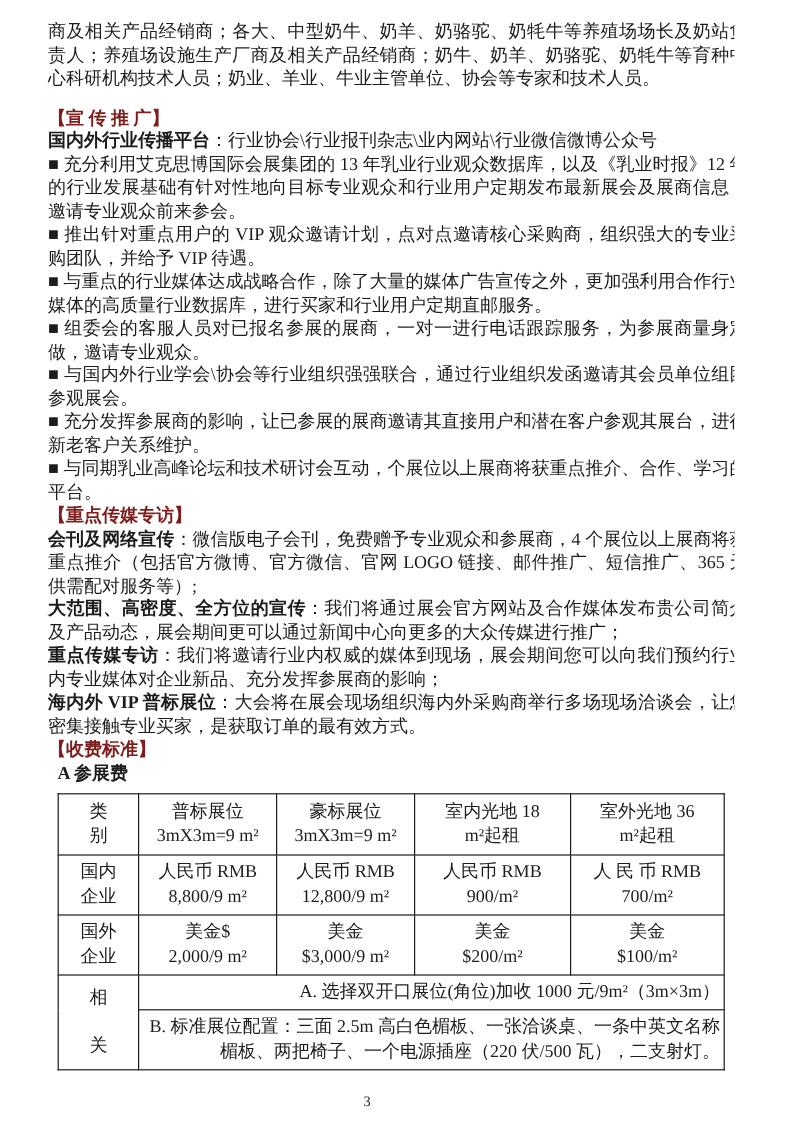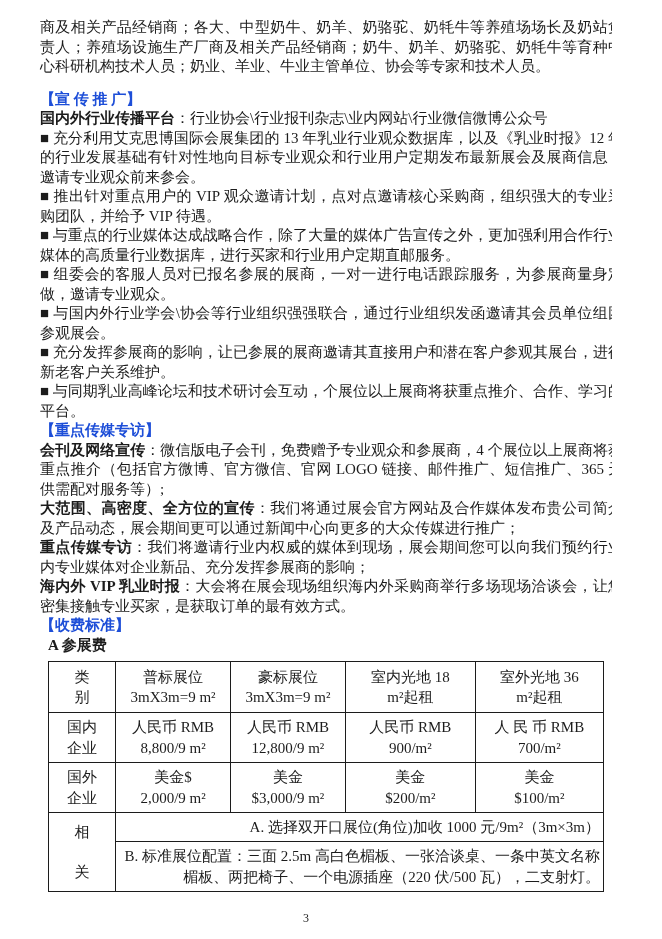--- a/index.html
+++ b/index.html
@@ -20,21 +20,21 @@
     width: 583px;
     font-size: 15px;
     line-height: 1.3;
   }
   p.body-par {
     text-align: justify;
     margin: 0;
   }
   .lead-label { font-weight: bold; }
   .red-heading {
-    color: #1d4ed8;
+    color: #7f1d1d;
     font-weight: bold;
     font-size: 15px;
   }
   .red-heading.gap-top { margin-top: 13px; }
   .sub-heading {
     font-weight: bold;
     margin-left: 8px;
   }
   table.fee-table {
     border-collapse: collapse;
@@ -86,21 +86,21 @@
     <p class="body-par">■ 组委会的客服人员对已报名参展的展商，一对一进行电话跟踪服务，为参展商量身定做，邀请专业观众。</p>
     <p class="body-par">■ 与国内外行业学会\协会等行业组织强强联合，通过行业组织发函邀请其会员单位组团参观展会。</p>
     <p class="body-par">■ 充分发挥参展商的影响，让已参展的展商邀请其直接用户和潜在客户参观其展台，进行新老客户关系维护。</p>
     <p class="body-par">■ 与同期乳业高峰论坛和技术研讨会互动，个展位以上展商将获重点推介、合作、学习的平台。</p>
 
     <div class="red-heading">【重点传媒专访】</div>
 
     <p class="body-par"><span class="lead-label">会刊及网络宣传</span><span>：微信版电子会刊，免费赠予专业观众和参展商，4 个展位以上展商将获重点推介（包括官方微博、官方微信、官网 LOGO 链接、邮件推广、短信推广、365 天供需配对服务等）;</span></p>
     <p class="body-par"><span class="lead-label">大范围、高密度、全方位的宣传</span><span>：我们将通过展会官方网站及合作媒体发布贵公司简介及产品动态，展会期间更可以通过新闻中心向更多的大众传媒进行推广；</span></p>
     <p class="body-par"><span class="lead-label">重点传媒专访</span><span>：我们将邀请行业内权威的媒体到现场，展会期间您可以向我们预约行业内专业媒体对企业新品、充分发挥参展商的影响；</span></p>
-    <p class="body-par"><span class="lead-label">海内外 VIP 乳业时报</span><span>：大会将在展会现场组织海内外采购商举行多场现场洽谈会，让您密集接触专业买家，是获取订单的最有效方式。</span></p>
+    <p class="body-par"><span class="lead-label">海内外 VIP 普标展位</span><span>：大会将在展会现场组织海内外采购商举行多场现场洽谈会，让您密集接触专业买家，是获取订单的最有效方式。</span></p>
 
     <div class="red-heading">【收费标准】</div>
     <div class="sub-heading">A 参展费</div>
 
     <table class="fee-table">
       <colgroup>
         <col style="width:12.1%">
         <col style="width:20.7%">
         <col style="width:20.7%">
         <col style="width:23.4%">

